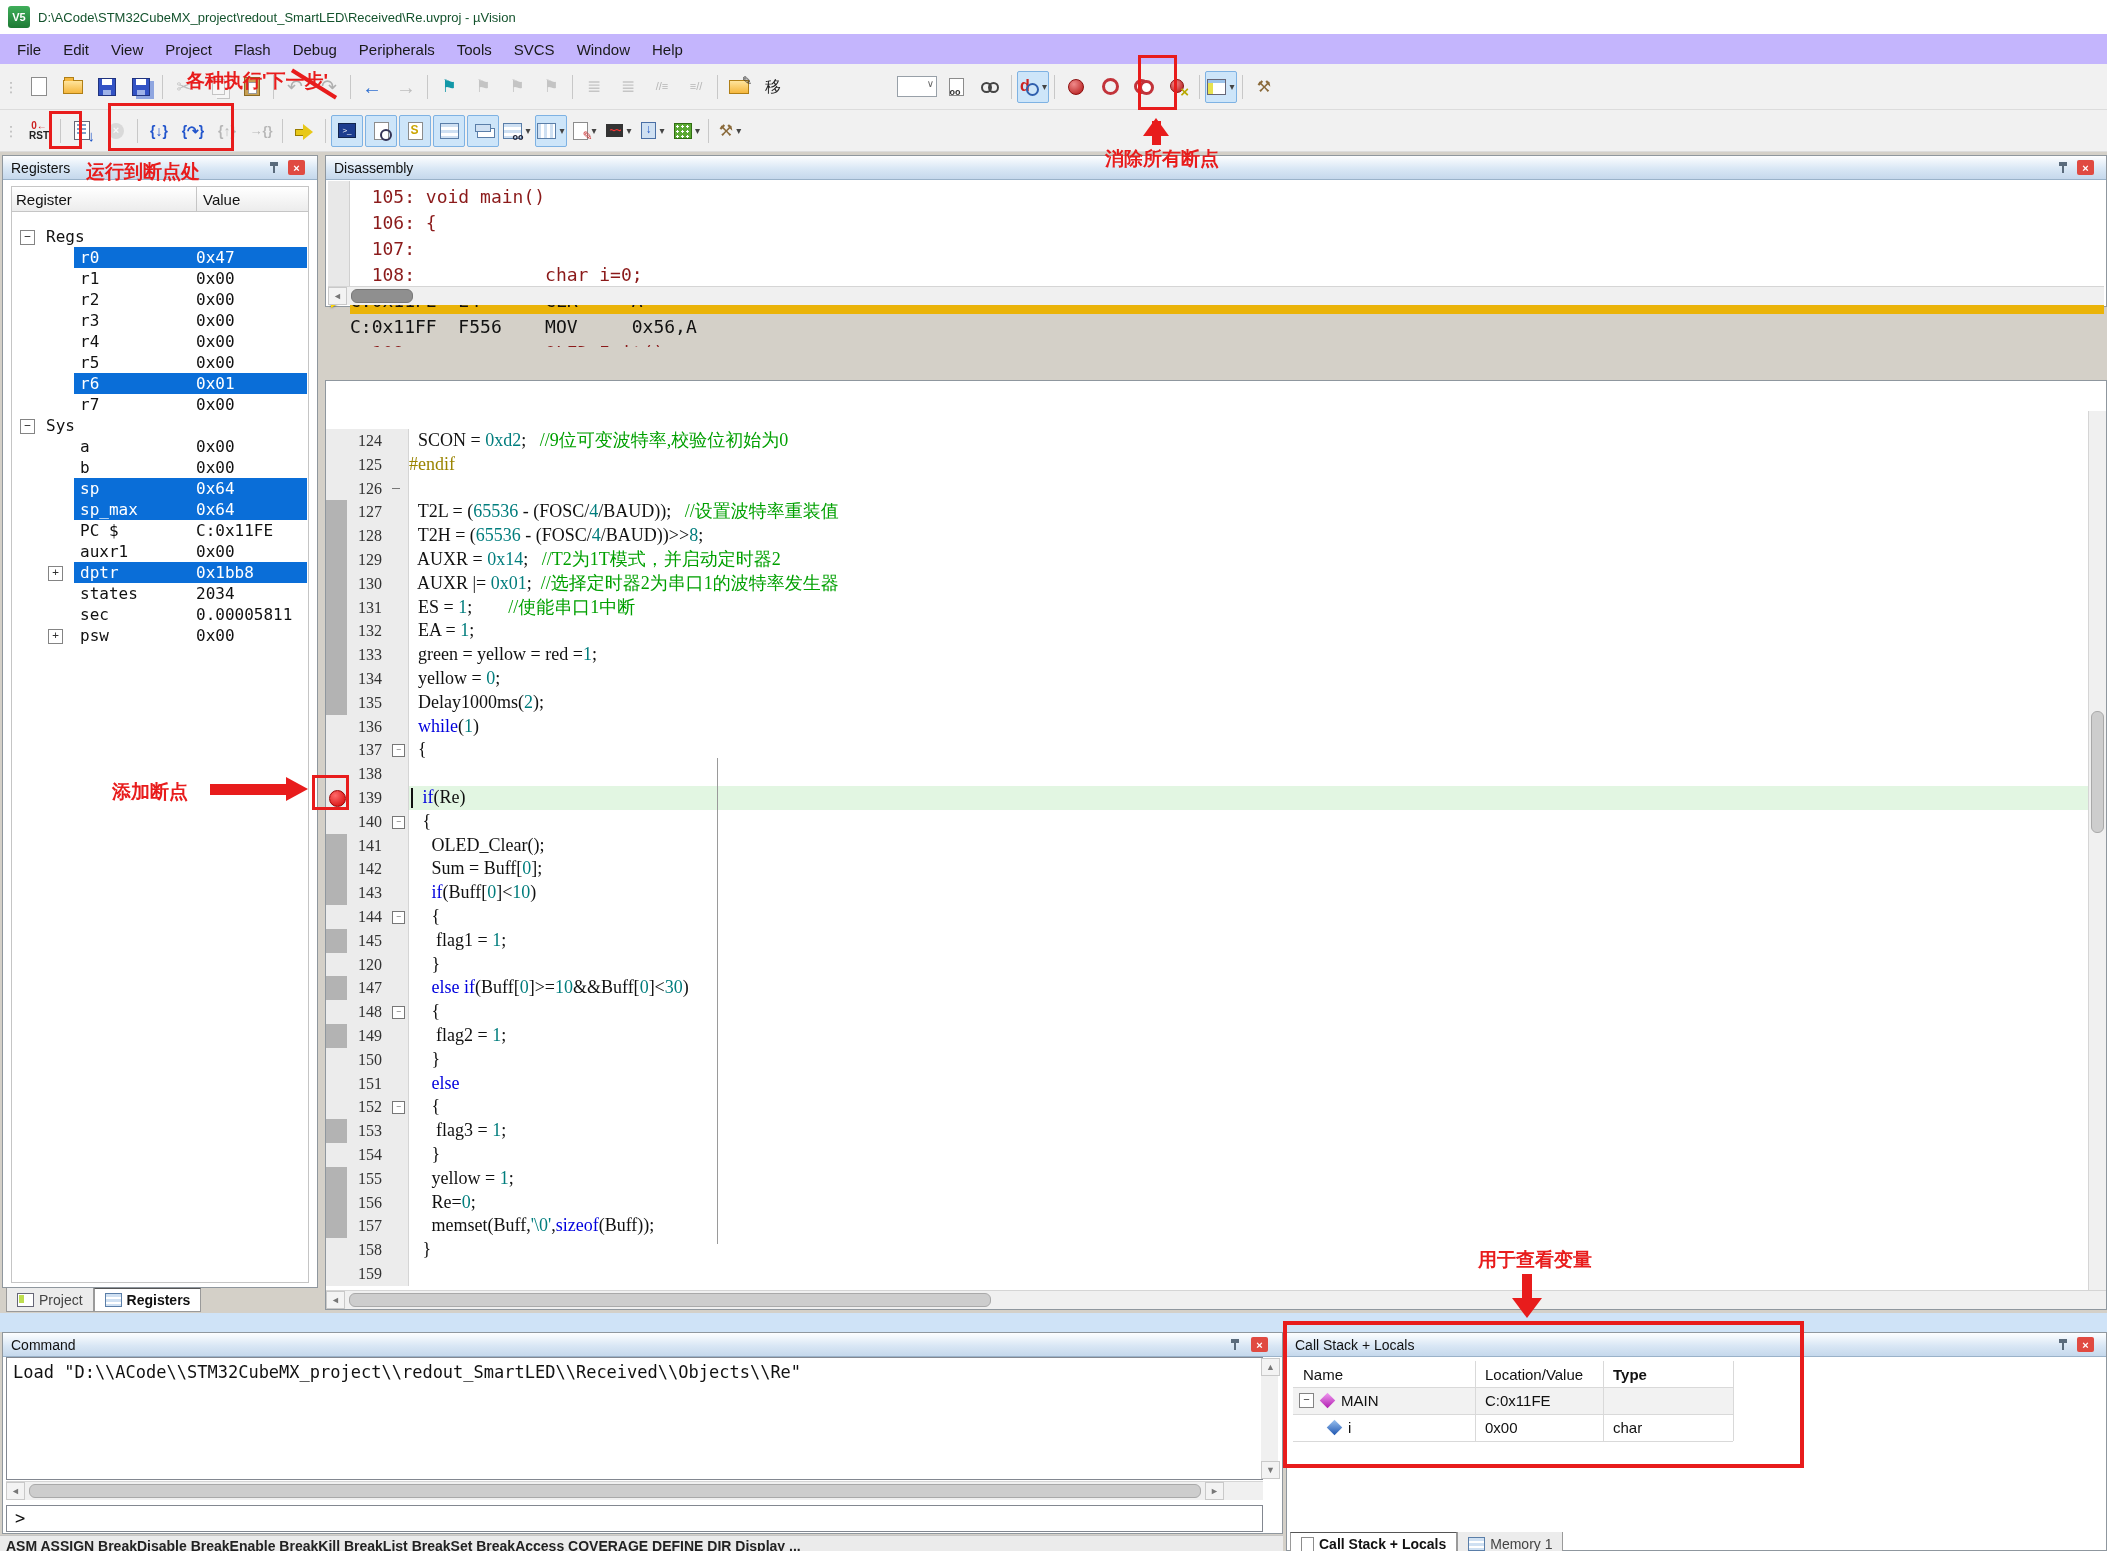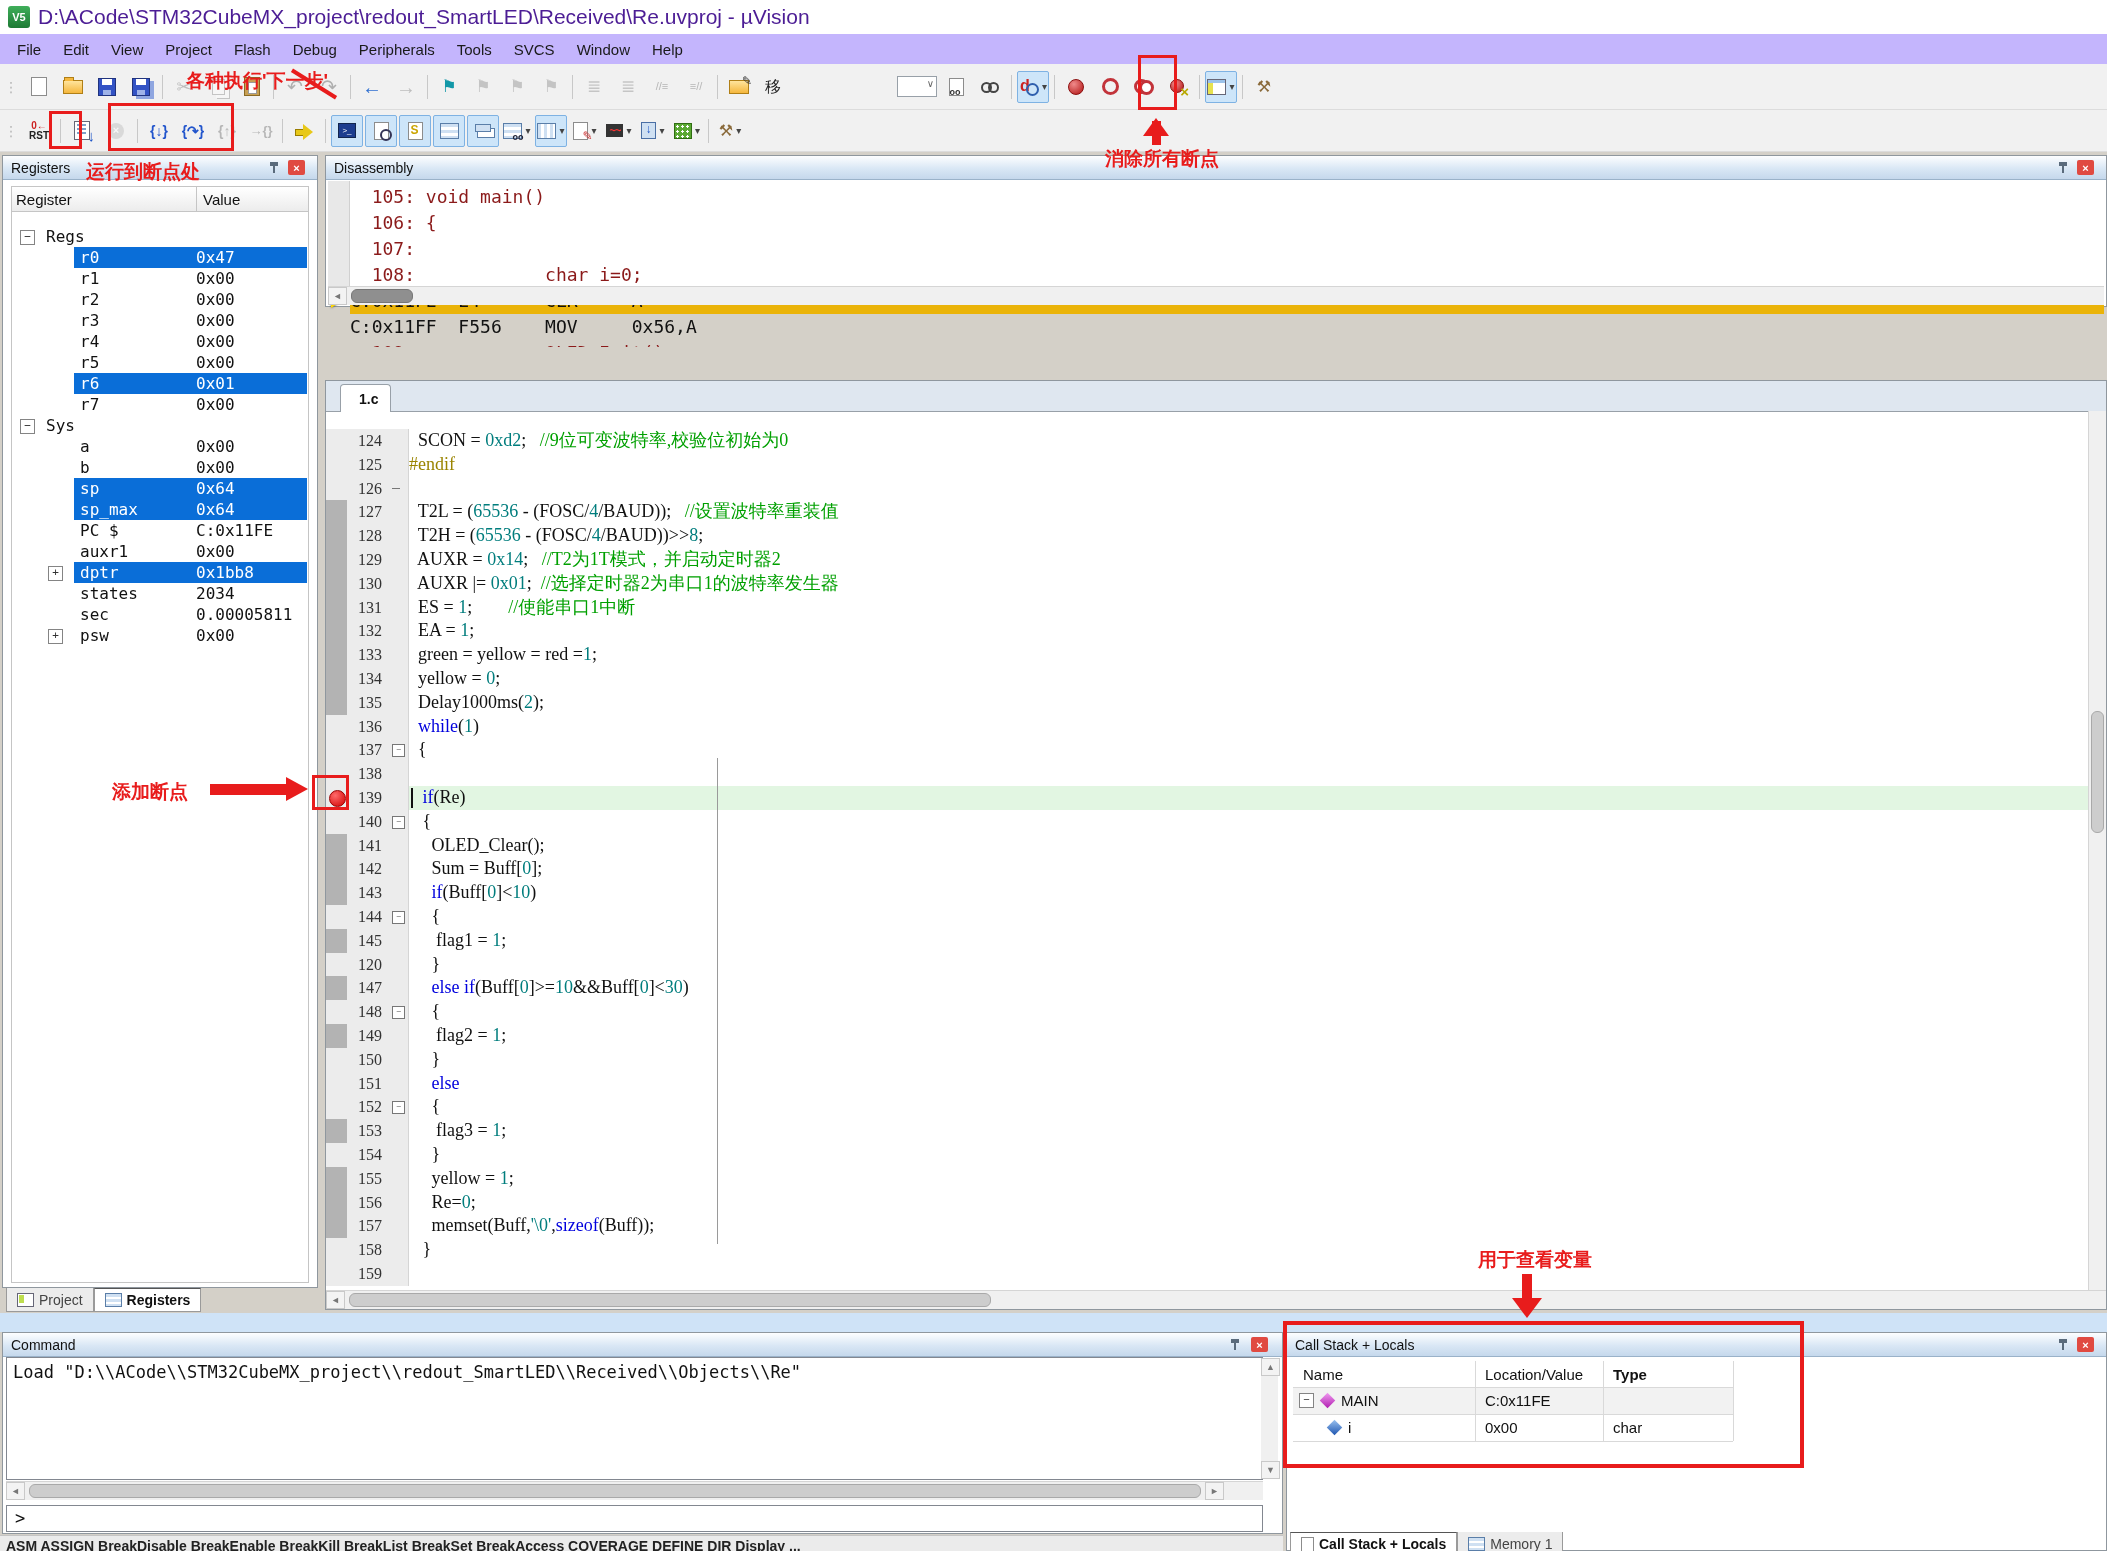--- a/index.html
+++ b/index.html
@@ -3,21 +3,21 @@
 <meta charset="utf-8">
 <style>
   html,body{margin:0;padding:0;background:#888;}
   #app{position:relative;width:2107px;height:1551px;overflow:hidden;background:#d4d0c8;
        font-family:"Liberation Sans",sans-serif;color:#111;}
   .abs{position:absolute;}
   
   #titlebar{left:0;top:0;width:2107px;height:34px;background:#fff;display:flex;align-items:center;border-bottom:6px solid #be185d;}
   #appicon{width:22px;height:22px;margin:0 8px 0 8px;background:linear-gradient(#3fae5a,#1d7a35);border-radius:3px;
            color:#fff;font-size:11px;font-weight:bold;display:flex;align-items:center;justify-content:center;}
-  #wintitle{font-size:21px;color:#4c1d95;}
+  #wintitle{font-size:13px;color:#14532d;}
   #menubar{left:0;top:34px;width:2107px;height:30px;background:#c4b5fd;display:flex;align-items:center;padding-left:6px;box-sizing:border-box;}
   .menu-item{padding:4px 11px;font-size:15px;color:#1a1a1a;}
   
   .toolbar{left:0;width:2107px;background:#f1f1f1;display:flex;align-items:center;border-bottom:1px solid #dcdcdc;box-sizing:border-box;}
   #toolbar1{top:64px;height:46px;}
   #toolbar2{top:110px;height:42px;}
   .toolbar::before{content:"⋮";color:#b5b5b5;font-size:14px;margin:0 4px;}
   .tbtn{height:30px;min-width:30px;display:flex;align-items:center;justify-content:center;margin:0 1px;border:1px solid transparent;border-radius:2px;position:relative;}
   .tbtn.on{background:#cde5f9;border-color:#7eb2e3;}
   .tbtn.dis{opacity:.42;filter:grayscale(1);}
@@ -536,26 +536,20 @@
     <div id="dismargin"></div>
     <div id="dislines"><div class="drow src">  105: void main()</div><div class="drow src">  106: {</div><div class="drow src">  107: </div><div class="drow src">  108:            char i=0;</div><div class="drow asm cur">C:0x11FE  E4      CLR     A</div><div class="drow asm">C:0x11FF  F556    MOV     0x56,A</div><div class="drow src">  109:            OLED_Init();</div></div>
     <div id="dis-arrow" style="top: 138px;"></div>
     <div class="sbh" style="left:2px;right:2px;bottom:1px;">
       <div class="sbbtn">◄</div>
       <div class="sbthumb" style="width:60px;background:#8f8f8f;border-color:#777;"></div>
     </div>
   </div>
 
   <div id="editor" class="abs">
-    <div id="etabbar">
-      <div id="etab">
-        <span class="ticon page"></span>
-        <span>1.c</span>
-      </div>
-    </div>
     <div id="ecode">
         <div class="crow">
           <div class="cbp"></div>
           <div class="cnum">124</div>
           <div class="cfold"></div>
           <div class="ccode"><span class="st">  SCON = </span><span class="sn">0xd2</span><span class="st">;   </span><span class="sc">//9位可变波特率,校验位初始为0</span></div>
         </div>
         <div class="crow">
           <div class="cbp"></div>
           <div class="cnum">125</div>

